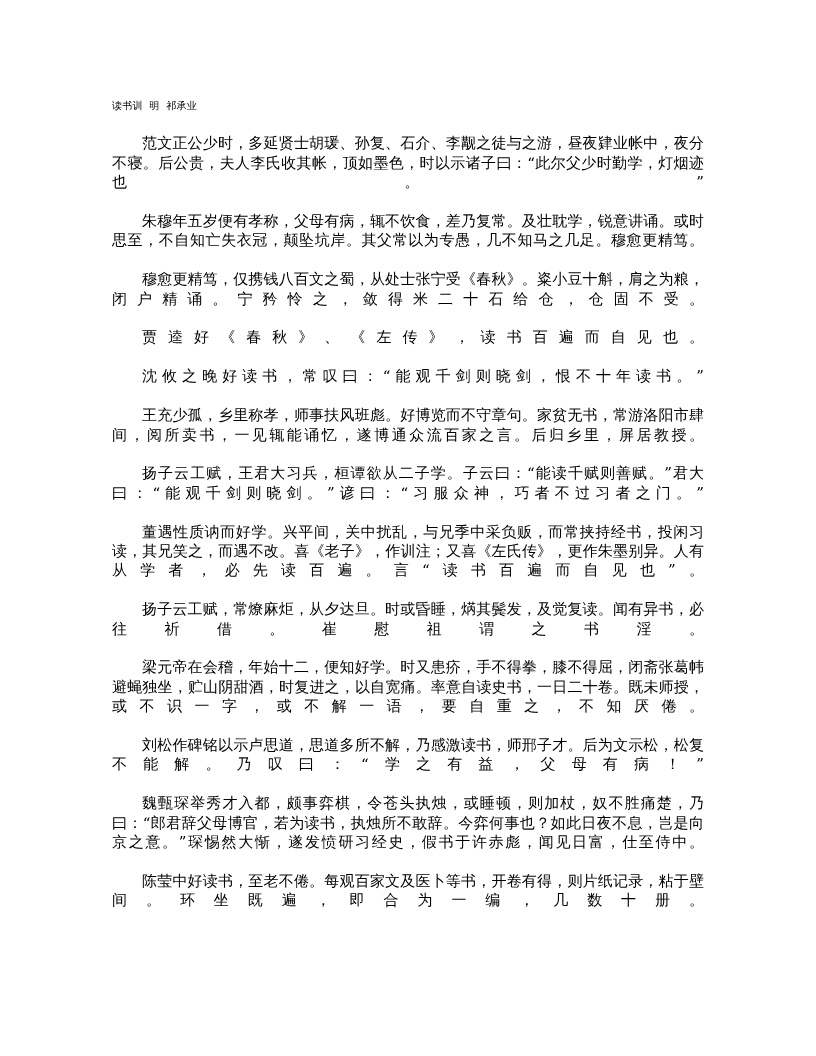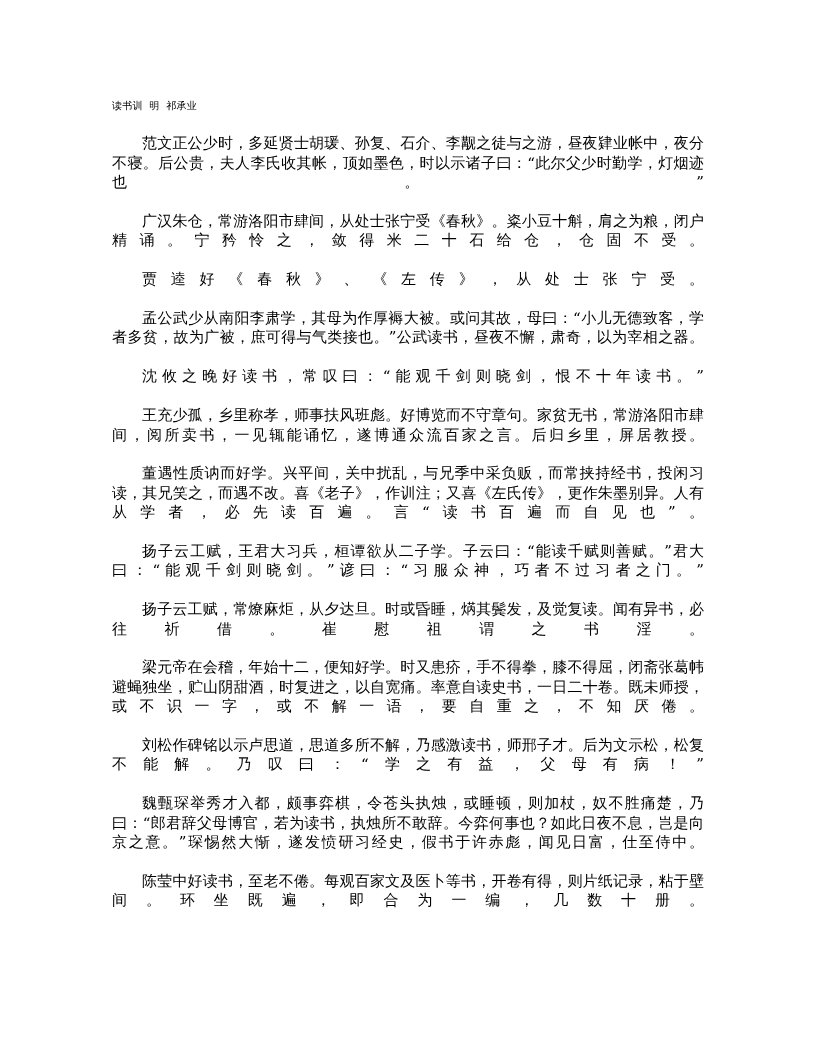--- a/index.html
+++ b/index.html
@@ -54,27 +54,27 @@
 </style>
 </head>
 <body>
 
 <div class="page">
   <div class="content">
 
     <div class="doc-title">读书训  明  祁承业</div>
 
     <p class="para">范文正公少时，多延贤士胡瑗、孙复、石介、李觏之徒与之游，昼夜肄业帐中，夜分不寝。后公贵，夫人李氏收其帐，顶如墨色，时以示诸子曰：“此尔父少时勤学，灯烟迹也。”</p>
-    <p class="para">广汉朱仓，常游洛阳市肆间，从处士张宁受《春秋》。粢小豆十斛，肩之为粮，闭户精诵。宁矜怜之，敛得米二十石给仓，仓固不受。</p>
-    <p class="para">贾逵好《春秋》、《左传》，从处士张宁受。</p>
-    <p class="para">孟公武少从南阳李肃学，其母为作厚褥大被。或问其故，母曰：“小儿无德致客，学者多贫，故为广被，庶可得与气类接也。”公武读书，昼夜不懈，肃奇，以为宰相之器。</p>
+    <p class="para">朱穆年五岁便有孝称，父母有病，辄不饮食，差乃复常。及壮耽学，锐意讲诵。或时思至，不自知亡失衣冠，颠坠坑岸。其父常以为专愚，几不知马之几足。穆愈更精笃。</p>
+    <p class="para">穆愈更精笃，仅携钱八百文之蜀，从处士张宁受《春秋》。粢小豆十斛，肩之为粮，闭户精诵。宁矜怜之，敛得米二十石给仓，仓固不受。</p>
+    <p class="para">贾逵好《春秋》、《左传》，读书百遍而自见也。</p>
     <p class="para">沈攸之晚好读书，常叹曰：“能观千剑则晓剑，恨不十年读书。”</p>
     <p class="para">王充少孤，乡里称孝，师事扶风班彪。好博览而不守章句。家贫无书，常游洛阳市肆间，阅所卖书，一见辄能诵忆，遂博通众流百家之言。后归乡里，屏居教授。</p>
+    <p class="para">扬子云工赋，王君大习兵，桓谭欲从二子学。子云曰：“能读千赋则善赋。”君大曰：“能观千剑则晓剑。”谚曰：“习服众神，巧者不过习者之门。”</p>
     <p class="para">董遇性质讷而好学。兴平间，关中扰乱，与兄季中采负贩，而常挟持经书，投闲习读，其兄笑之，而遇不改。喜《老子》，作训注；又喜《左氏传》，更作朱墨别异。人有从学者，必先读百遍。言“读书百遍而自见也”。</p>
-    <p class="para">扬子云工赋，王君大习兵，桓谭欲从二子学。子云曰：“能读千赋则善赋。”君大曰：“能观千剑则晓剑。”谚曰：“习服众神，巧者不过习者之门。”</p>
     <p class="para">扬子云工赋，常燎麻炬，从夕达旦。时或昏睡，焫其鬓发，及觉复读。闻有异书，必往祈借。崔慰祖谓之书淫。</p>
     <p class="para">梁元帝在会稽，年始十二，便知好学。时又患疥，手不得拳，膝不得屈，闭斋张葛帏避蝇独坐，贮山阴甜酒，时复进之，以自宽痛。率意自读史书，一日二十卷。既未师授，或不识一字，或不解一语，要自重之，不知厌倦。</p>
     <p class="para">刘松作碑铭以示卢思道，思道多所不解，乃感激读书，师邢子才。后为文示松，松复不能解。乃叹曰：“学之有益，父母有病！”</p>
     <p class="para">魏甄琛举秀才入都，颇事弈棋，令苍头执烛，或睡顿，则加杖，奴不胜痛楚，乃曰：“郎君辞父母博官，若为读书，执烛所不敢辞。今弈何事也？如此日夜不息，岂是向京之意。”琛惕然大惭，遂发愤研习经史，假书于许赤彪，闻见日富，仕至侍中。</p>
     <p class="para">陈莹中好读书，至老不倦。每观百家文及医卜等书，开卷有得，则片纸记录，粘于壁间。环坐既遍，即合为一编，几数十册。</p>
 
   </div>
 </div>
 
 </body></html>

